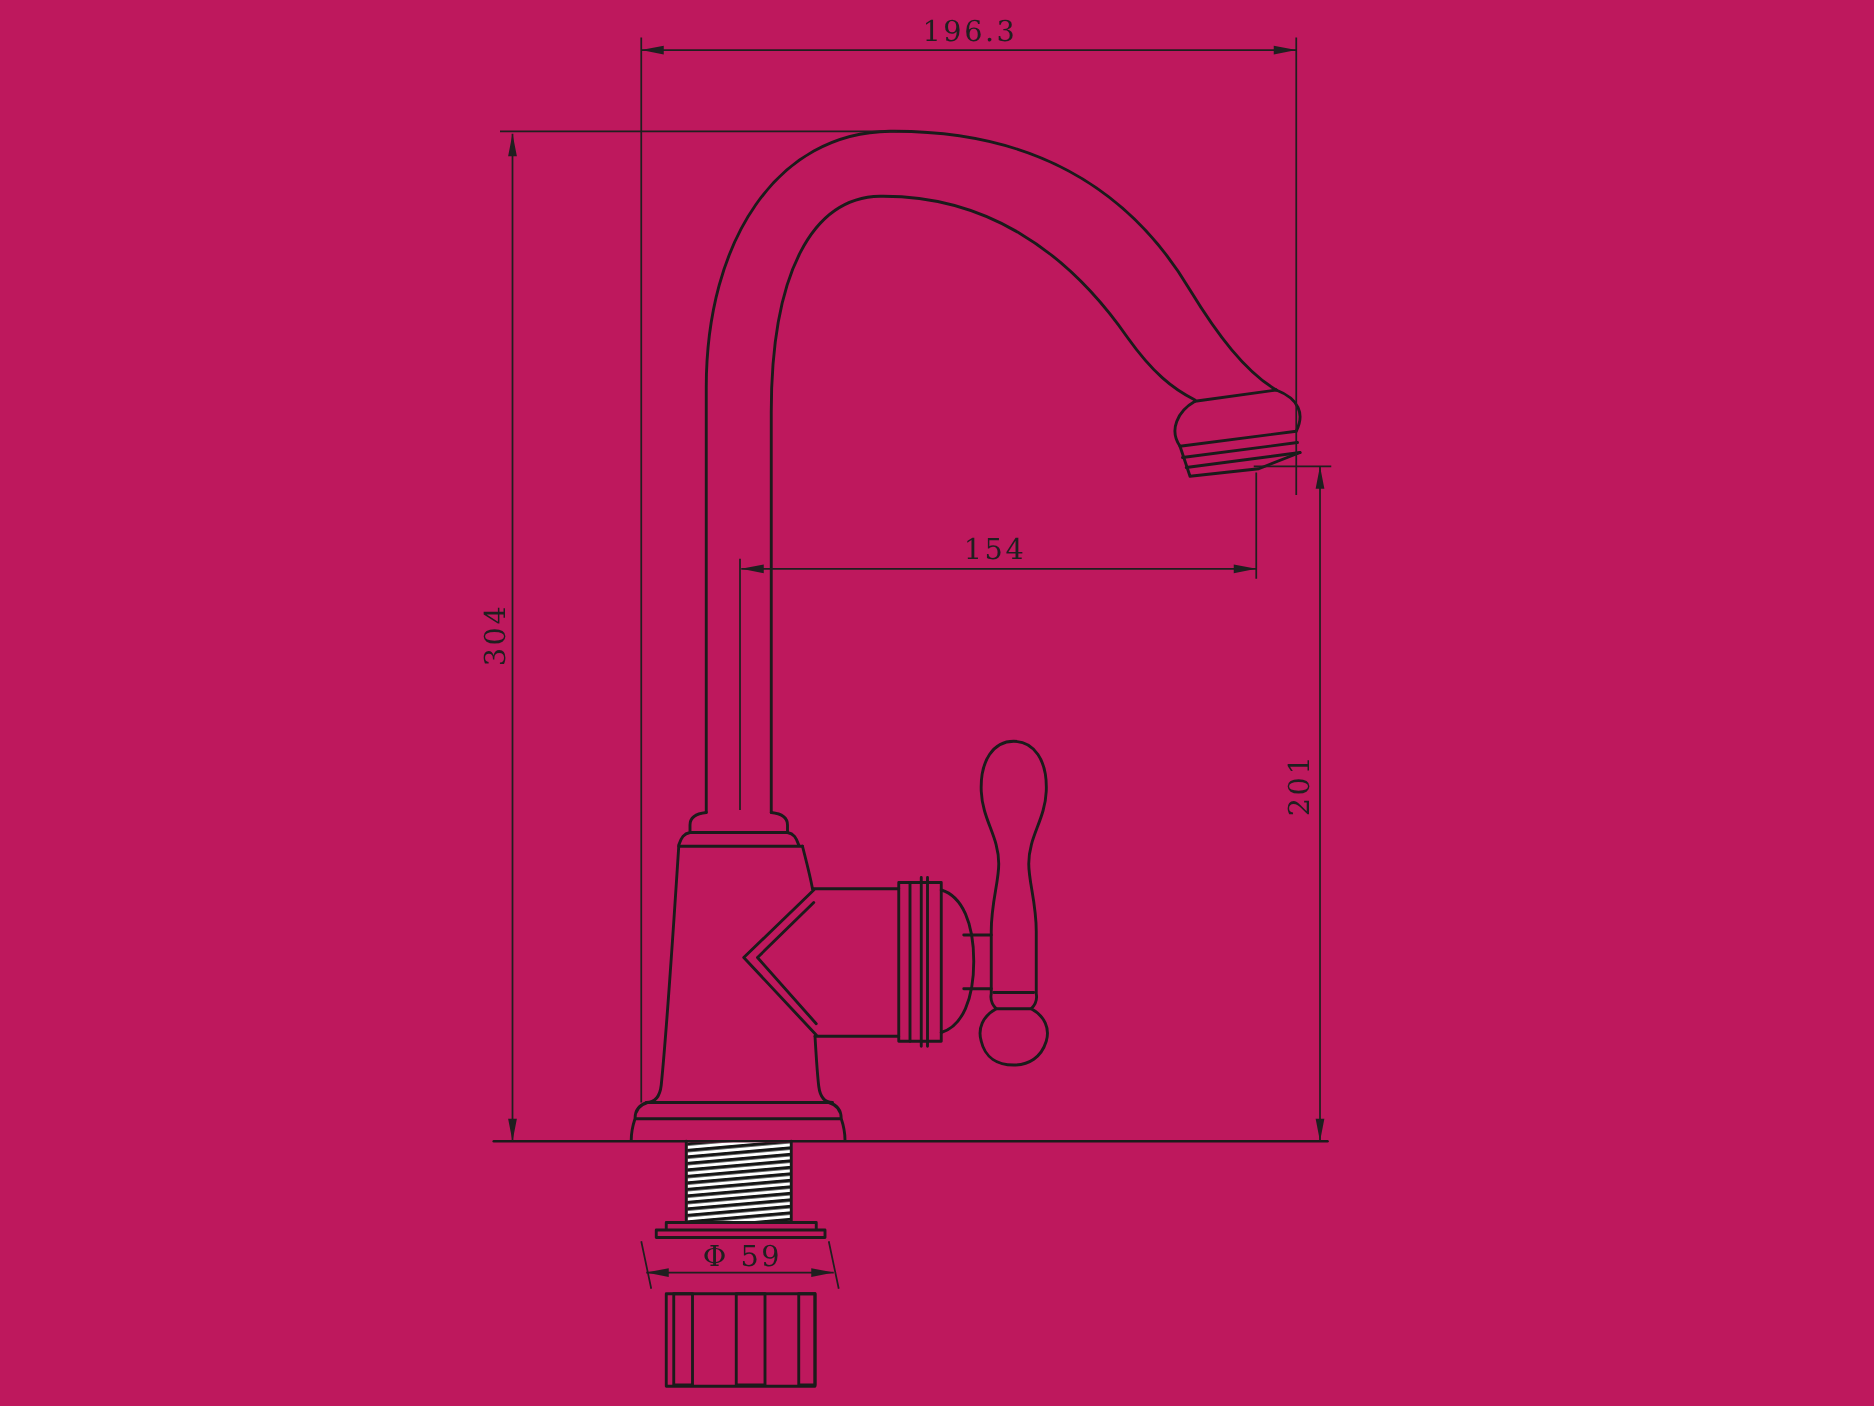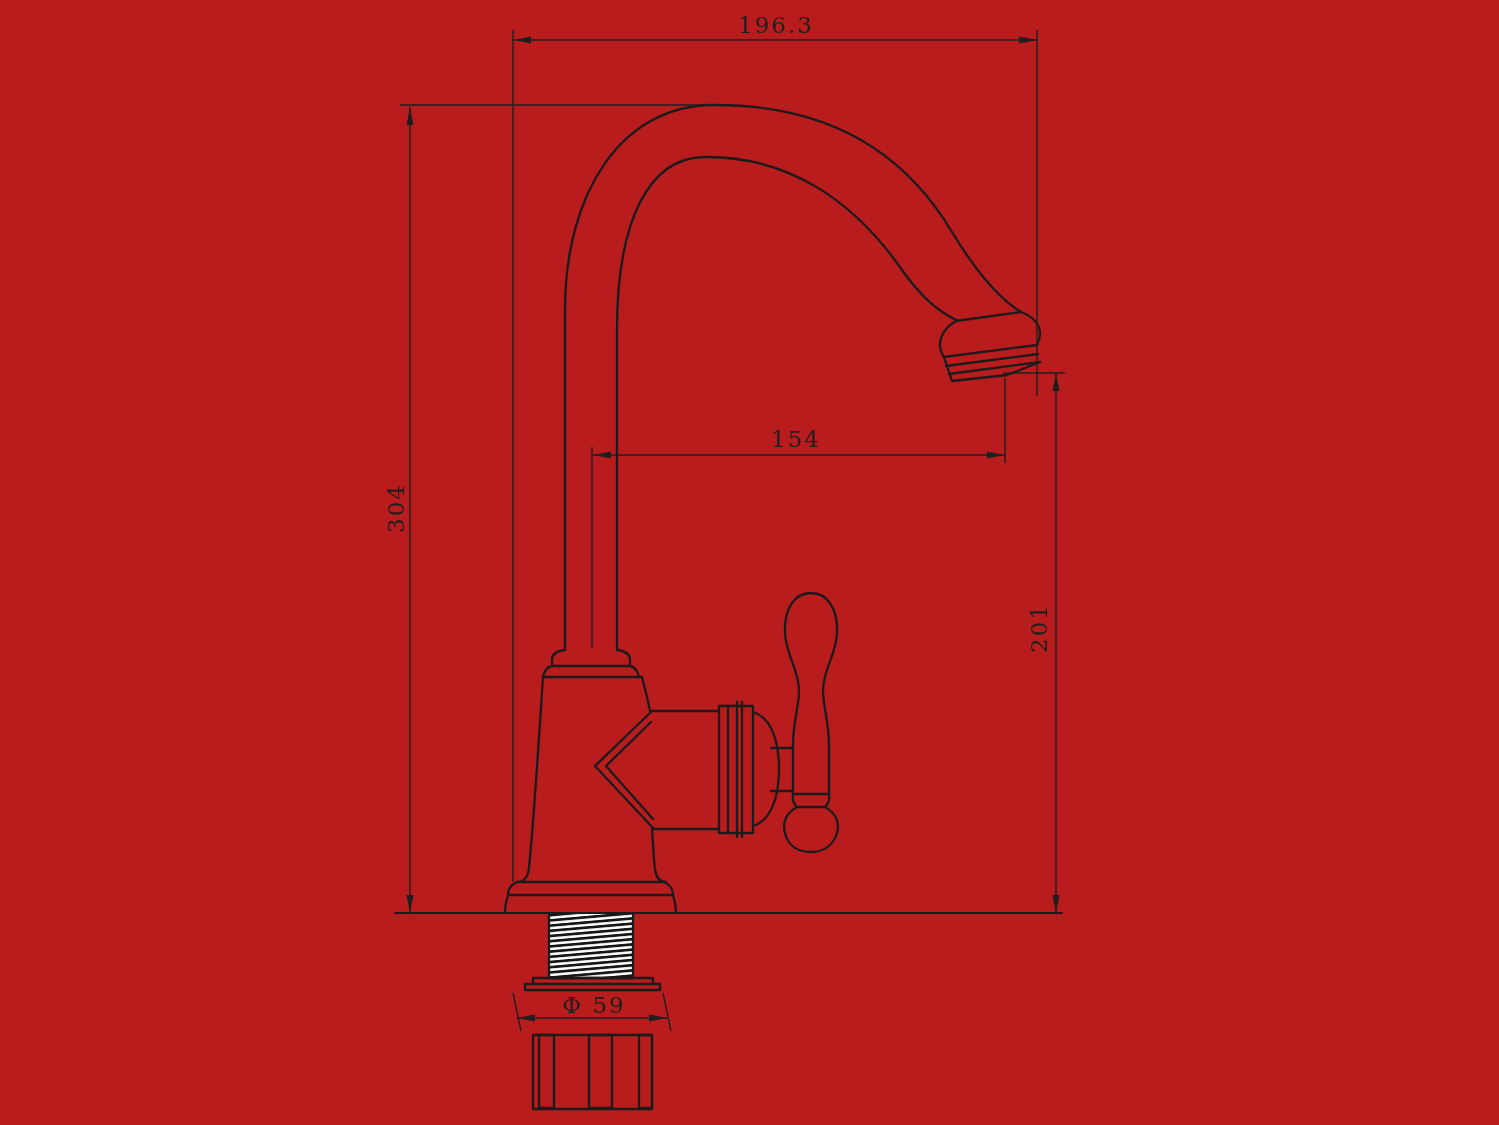--- a/index.html
+++ b/index.html
@@ -3,21 +3,21 @@
 <meta charset="utf-8">
 <style>
   html,body{margin:0;padding:0;}
   body{
     background:#ffffff;
     font-family:"DejaVu Serif", serif;
   }
   .canvas{
     position:relative;
     width:1499px;height:1125px;
-    background:#b91c1c;
+    background:#be185d;
     overflow:hidden;
     text-align:right;
   }
   svg{display:block;width:1499px;height:1125px;}
   .outline{fill:none;stroke-linecap:round;stroke-linejoin:round;}
   .dimline{fill:none;stroke-linecap:butt;}
   .dimtext{
     font-family:"DejaVu Serif", serif;
     font-size:23px;
     letter-spacing:2px;

